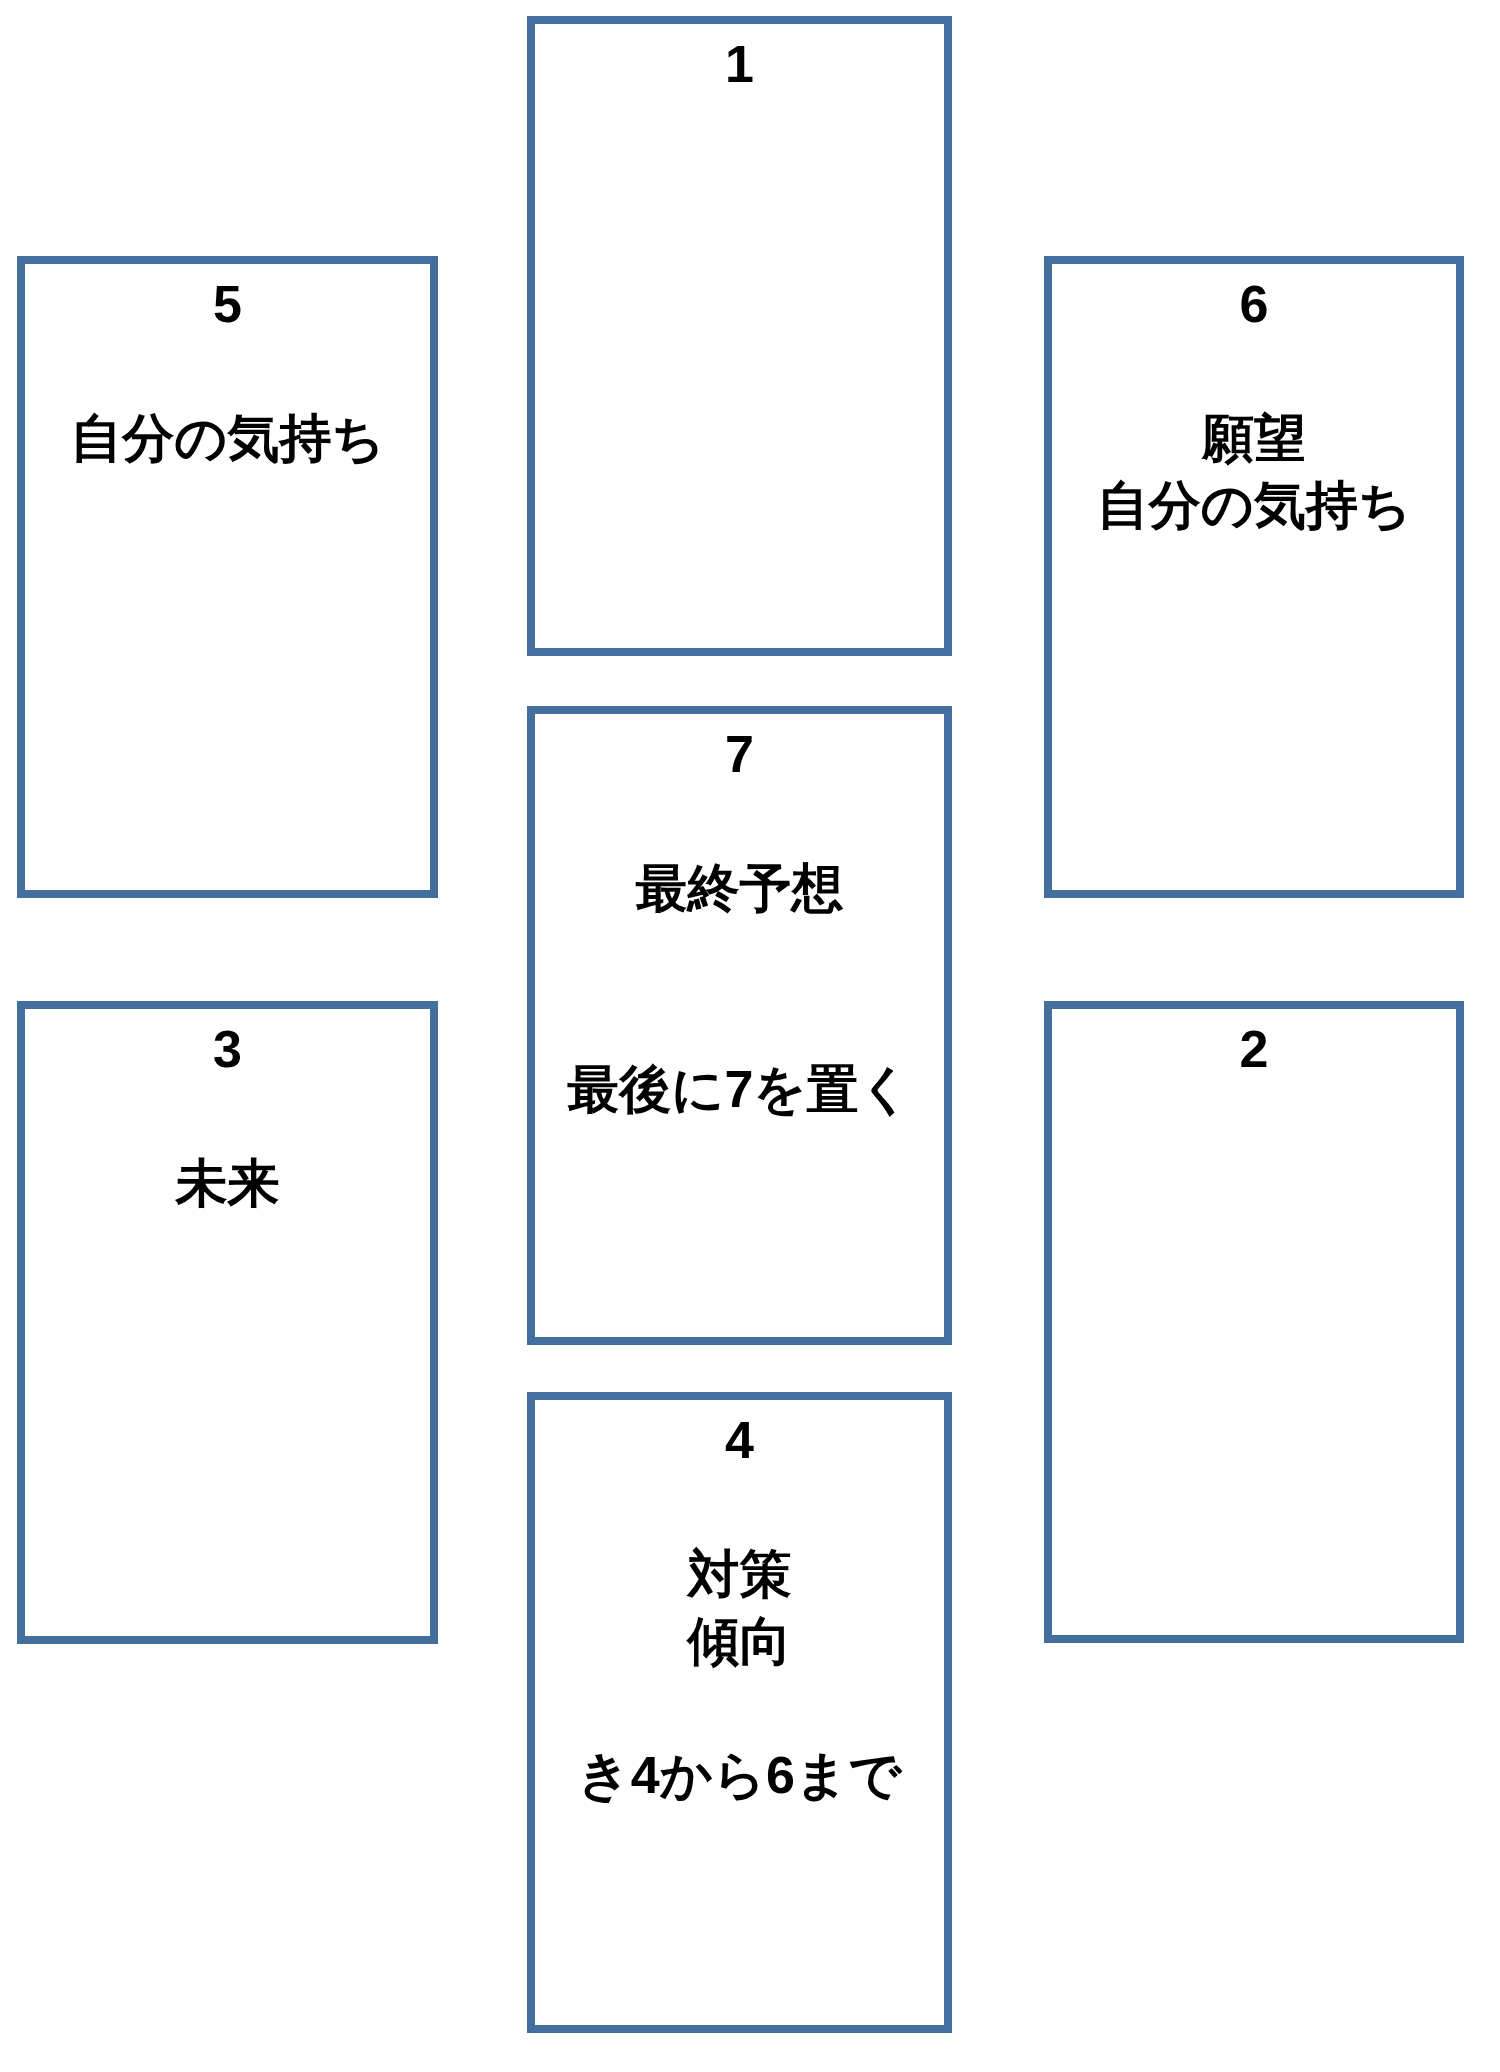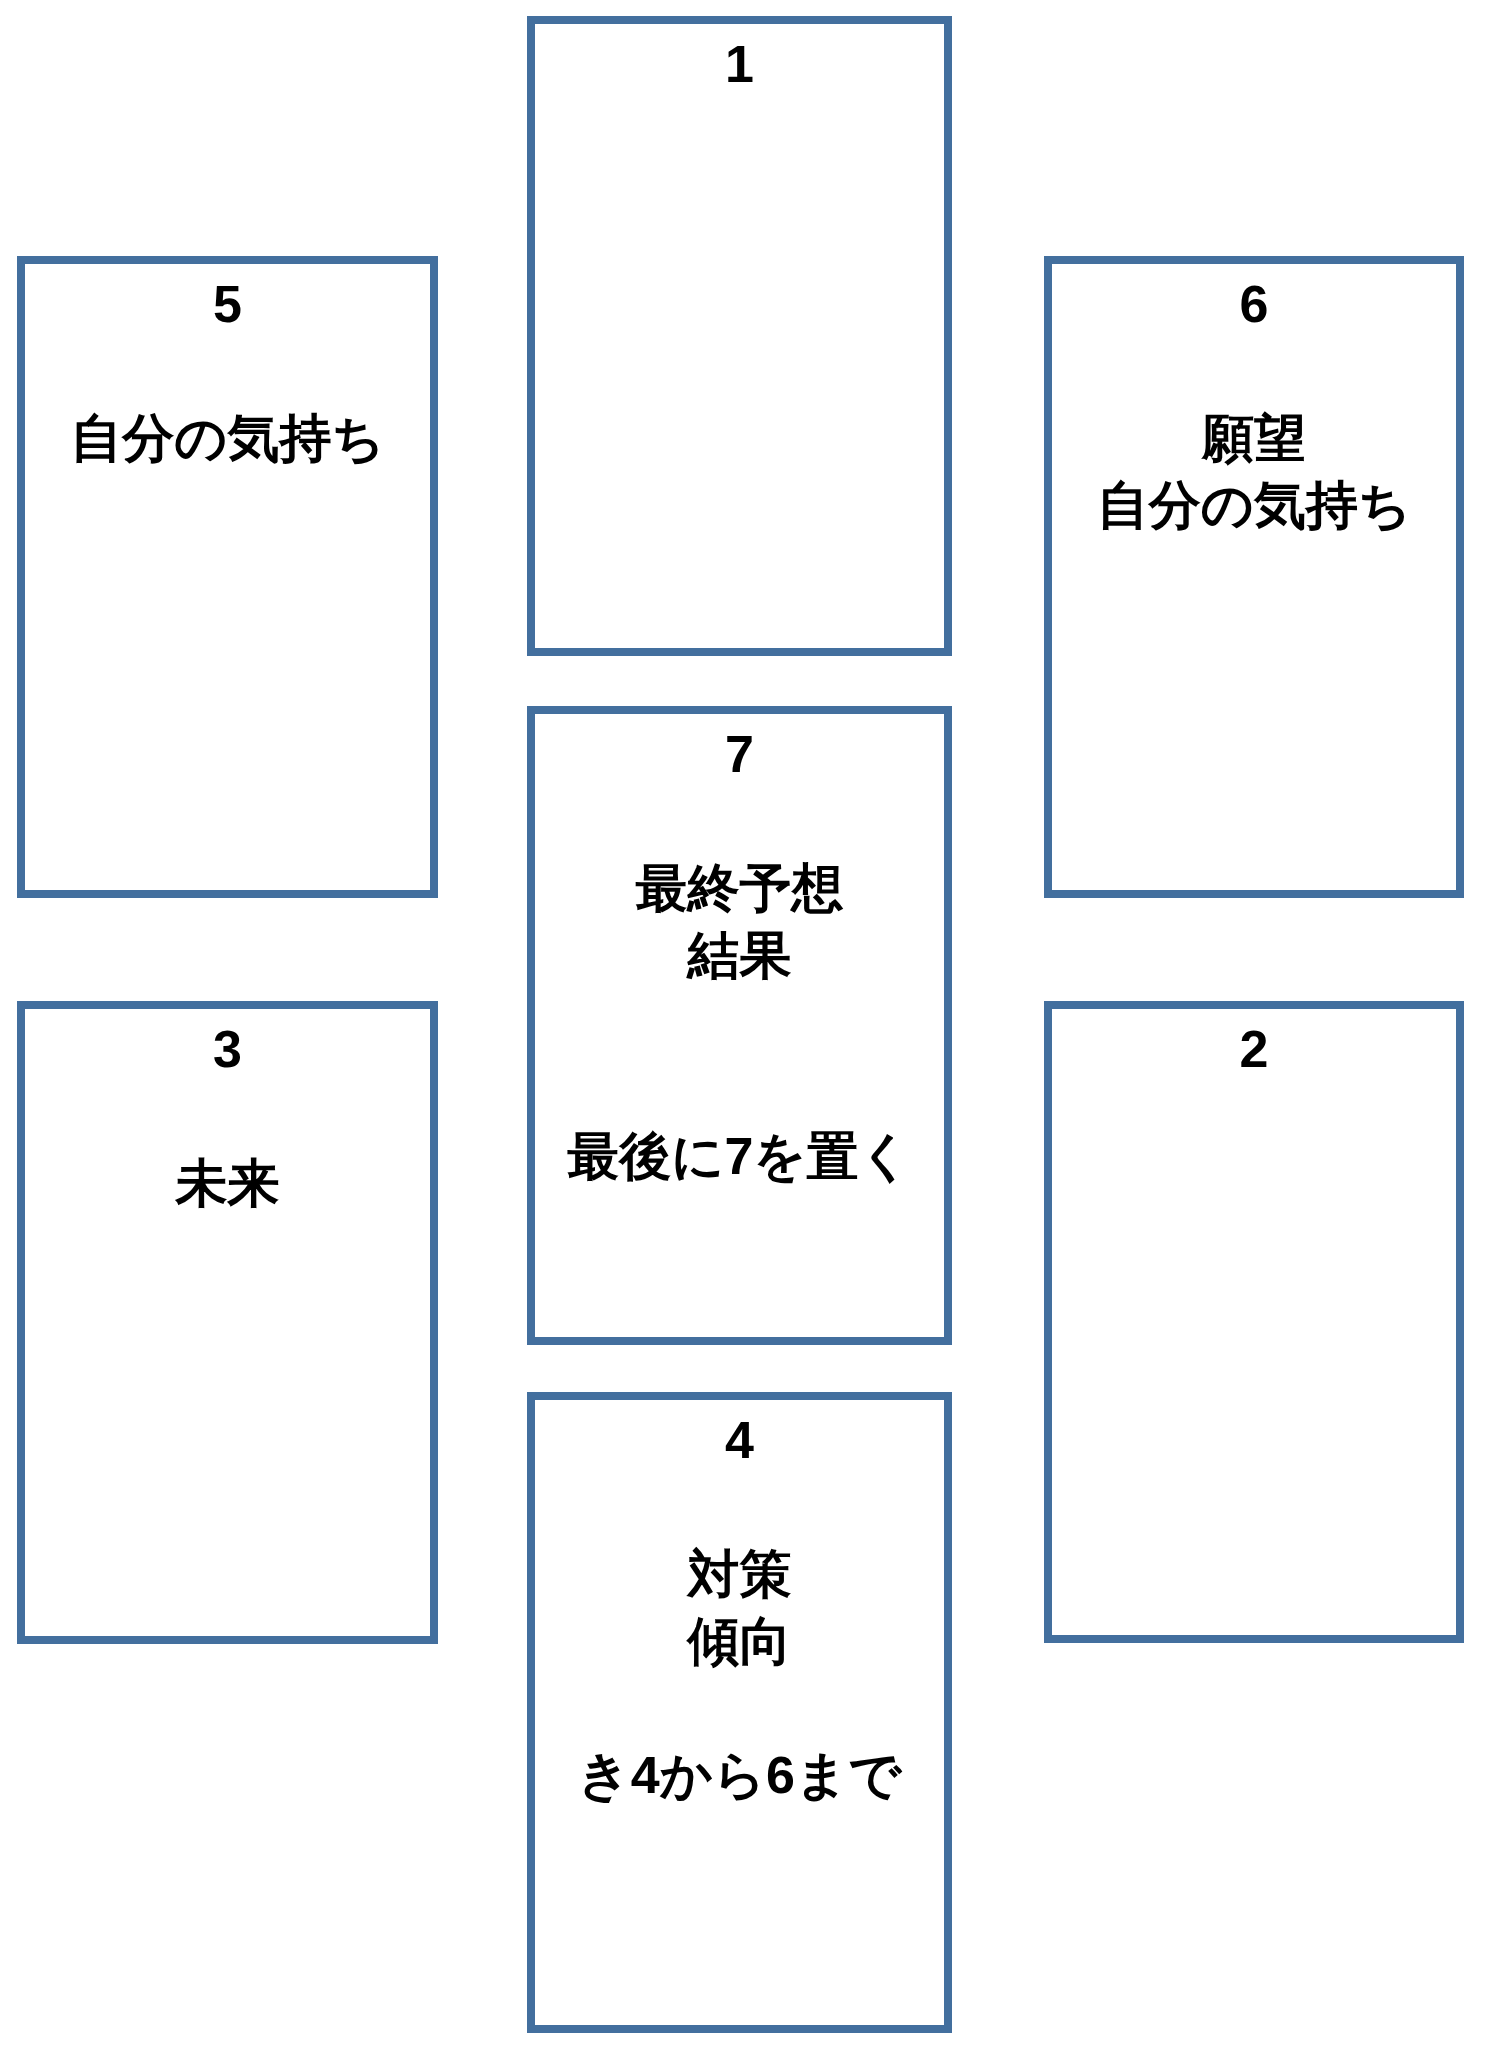--- a/index.html
+++ b/index.html
@@ -61,21 +61,20 @@
     <div class="line">6</div>
     <div class="line"></div>
     <div class="line">願望</div>
     <div class="line">自分の気持ち</div>
   </div>
 
   <div class="card c7">
     <div class="line">7</div>
     <div class="line"></div>
     <div class="line">最終予想</div>
-    <div class="line">結果</div>
     <div class="line"></div>
     <div class="line"></div>
     <div class="line">最後に7を置く</div>
   </div>
 
   <div class="card c3">
     <div class="line">3</div>
     <div class="line"></div>
     <div class="line">未来</div>
   </div>

